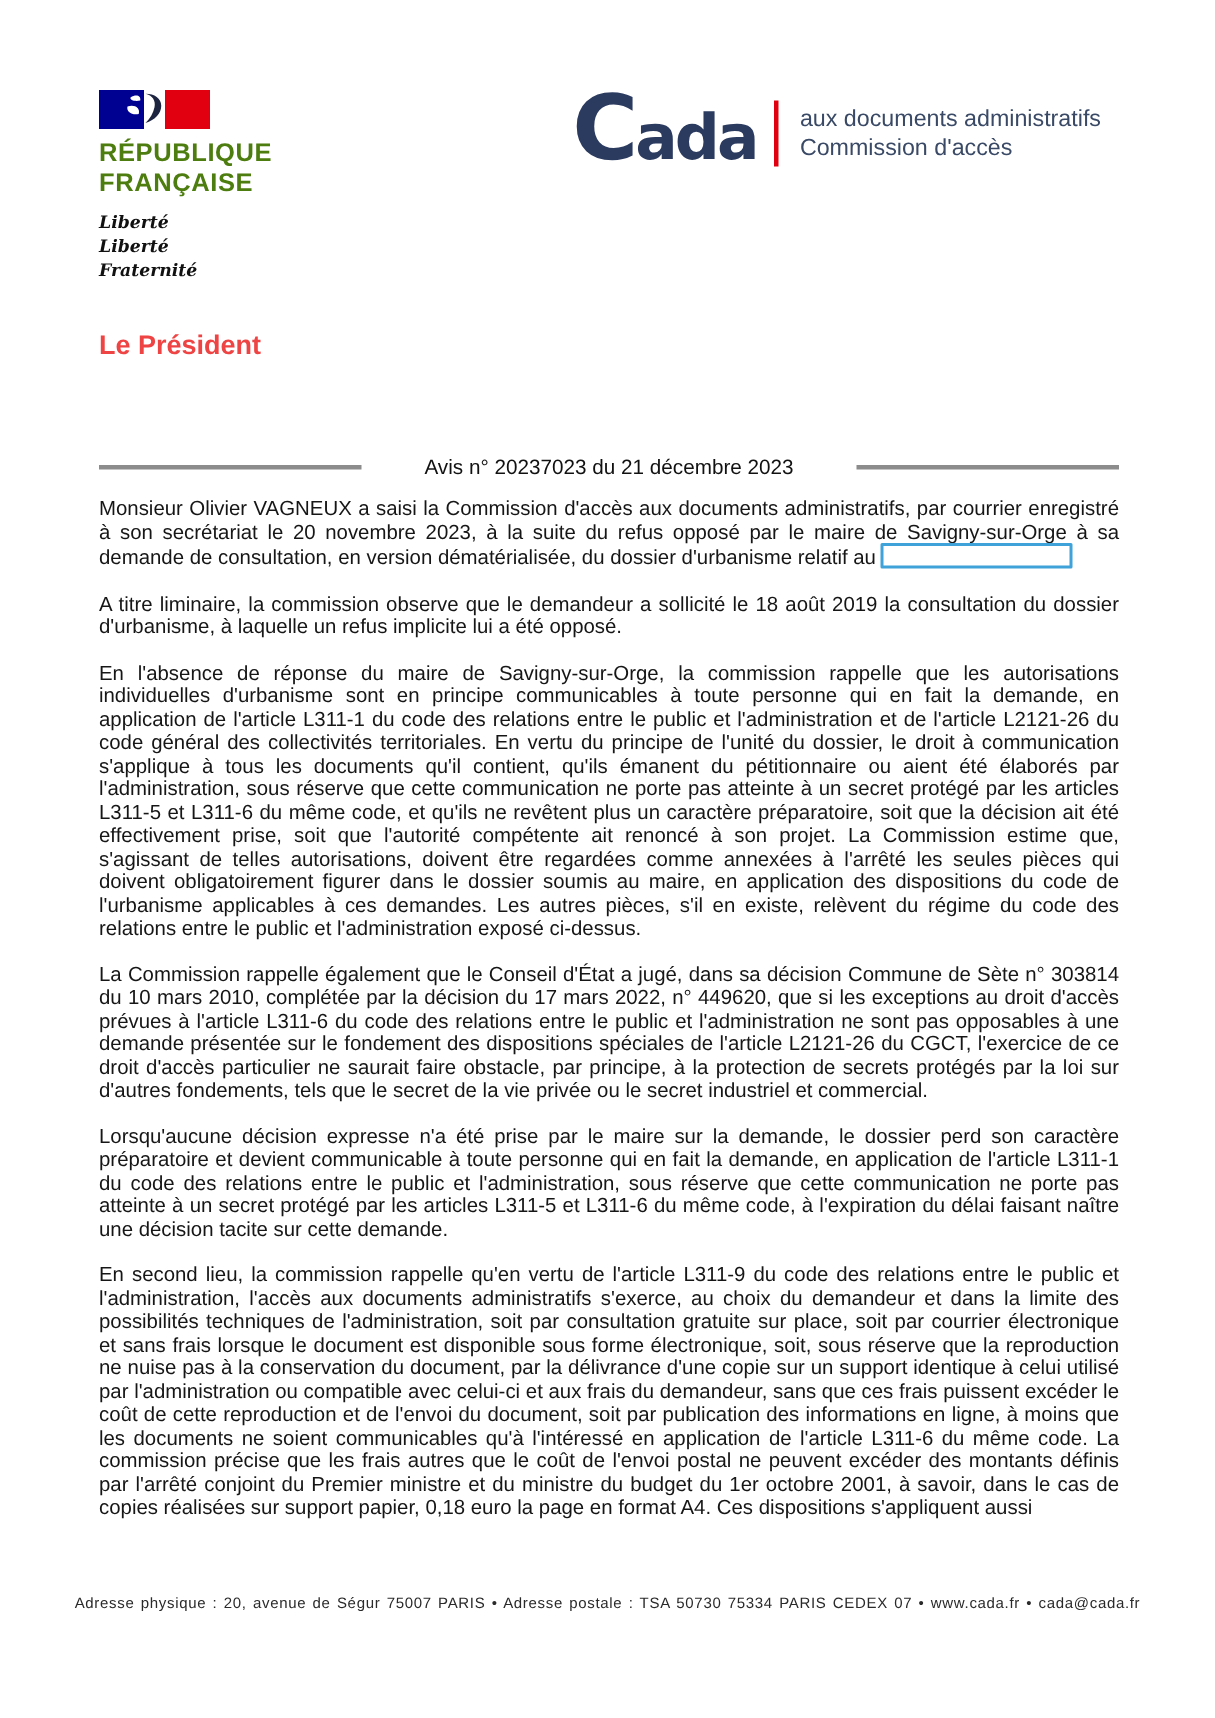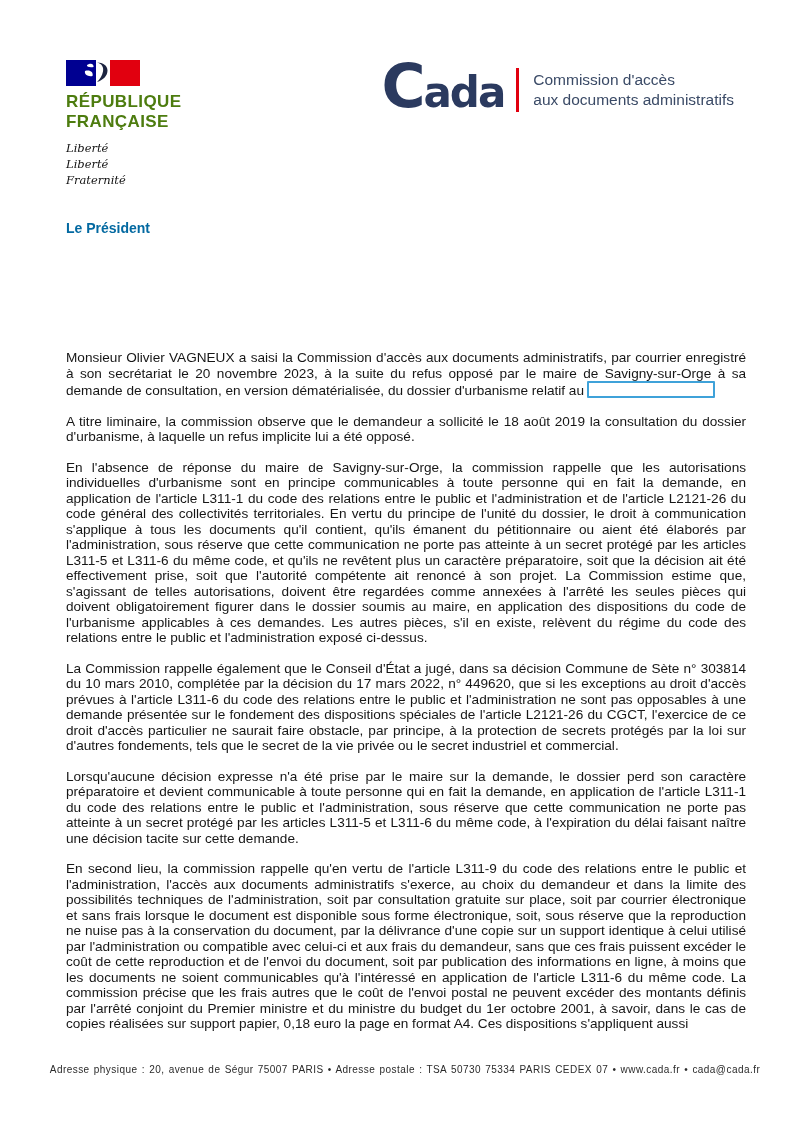--- a/index.html
+++ b/index.html
@@ -23,20 +23,21 @@
     letter-spacing: 0.4px;
     color: #4d7c0f;
   }
   .motto {
     margin-top: 9px;
     font-family: "DejaVu Serif", serif;
     font-style: italic;
     font-size: 11.5px;
     line-height: 16px;
     color: #111111;
+    font-weight: bold;
   }
 
   .cada {
     position: absolute;
     right: 76px;
     top: 57px;
     display: flex;
     align-items: center;
   }
   .cada-wordmark {
@@ -59,22 +60,22 @@
     line-height: 19.5px;
     color: #3a4a66;
   }
 
   
   .sender {
     position: absolute;
     left: 66px;
     top: 220px;
     font-weight: bold;
-    font-size: 14px;
-    color: #0369a1;
+    font-size: 18px;
+    color: #ef4444;
   }
   .title-row {
     position: absolute;
     left: 66px;
     right: 64px;
     top: 304px;
     display: flex;
     align-items: center;
   }
   .title-rule { flex: 1 1 auto; height: 3px; background: #8c8c8c; }
@@ -83,21 +84,21 @@
     font-size: 13.8px;
     white-space: nowrap;
     color: #111111;
   }
 
   
   .body-text {
     position: absolute;
     left: 66px;
     right: 64px;
-    top: 350px;
+    top: 331px;
   }
   .body-text p {
     margin: 0 0 15px 0;
     text-align: justify;
     font-size: 13.6px;
     line-height: 15.5px;
     color: #161616;
   }
   .redaction-box {
     display: inline-block;
@@ -145,27 +146,32 @@
       <div>Liberté</div>
       <div>Liberté</div>
       <div>Fraternité</div>
     </div>
   </div>
 
   <div class="cada">
     <div class="cada-wordmark">Cada</div>
     <div class="cada-divider"></div>
     <div class="cada-tagline">
+      <div>aux documents administratifs</div>
       <div>Commission d'accès</div>
-      <div>aux documents administratifs</div>
     </div>
   </div>
 
   <div class="sender">Le Président</div>
 
+  <div class="title-row">
+    <span class="title-rule"></span>
+    <span class="title-text">Avis n° 20237023 du 21 décembre 2023</span>
+    <span class="title-rule"></span>
+  </div>
 
   <main class="body-text">
     <p><span>Monsieur Olivier VAGNEUX a saisi la Commission d'accès aux documents administratifs, par courrier enregistré à son secrétariat le 20 novembre 2023, à la suite du refus opposé par le maire de Savigny-sur-Orge à sa demande de consultation, en version dématérialisée, du dossier d'urbanisme relatif au</span><span class="redaction-box"></span></p>
     <p>A titre liminaire, la commission observe que le demandeur a sollicité le 18 août 2019 la consultation du dossier d'urbanisme, à laquelle un refus implicite lui a été opposé.</p>
     <p>En l'absence de réponse du maire de Savigny-sur-Orge, la commission rappelle que les autorisations individuelles d'urbanisme sont en principe communicables à toute personne qui en fait la demande, en application de l'article L311-1 du code des relations entre le public et l'administration et de l'article L2121-26 du code général des collectivités territoriales. En vertu du principe de l'unité du dossier, le droit à communication s'applique à tous les documents qu'il contient, qu'ils émanent du pétitionnaire ou aient été élaborés par l'administration, sous réserve que cette communication ne porte pas atteinte à un secret protégé par les articles L311-5 et L311-6 du même code, et qu'ils ne revêtent plus un caractère préparatoire, soit que la décision ait été effectivement prise, soit que l'autorité compétente ait renoncé à son projet. La Commission estime que, s'agissant de telles autorisations, doivent être regardées comme annexées à l'arrêté les seules pièces qui doivent obligatoirement figurer dans le dossier soumis au maire, en application des dispositions du code de l'urbanisme applicables à ces demandes. Les autres pièces, s'il en existe, relèvent du régime du code des relations entre le public et l'administration exposé ci-dessus.</p>
     <p>La Commission rappelle également que le Conseil d'État a jugé, dans sa décision Commune de Sète n° 303814 du 10 mars 2010, complétée par la décision du 17 mars 2022, n° 449620, que si les exceptions au droit d'accès prévues à l'article L311-6 du code des relations entre le public et l'administration ne sont pas opposables à une demande présentée sur le fondement des dispositions spéciales de l'article L2121-26 du CGCT, l'exercice de ce droit d'accès particulier ne saurait faire obstacle, par principe, à la protection de secrets protégés par la loi sur d'autres fondements, tels que le secret de la vie privée ou le secret industriel et commercial.</p>
     <p>Lorsqu'aucune décision expresse n'a été prise par le maire sur la demande, le dossier perd son caractère préparatoire et devient communicable à toute personne qui en fait la demande, en application de l'article L311-1 du code des relations entre le public et l'administration, sous réserve que cette communication ne porte pas atteinte à un secret protégé par les articles L311-5 et L311-6 du même code, à l'expiration du délai faisant naître une décision tacite sur cette demande.</p>
     <p>En second lieu, la commission rappelle qu'en vertu de l'article L311-9 du code des relations entre le public et l'administration, l'accès aux documents administratifs s'exerce, au choix du demandeur et dans la limite des possibilités techniques de l'administration, soit par consultation gratuite sur place, soit par courrier électronique et sans frais lorsque le document est disponible sous forme électronique, soit, sous réserve que la reproduction ne nuise pas à la conservation du document, par la délivrance d'une copie sur un support identique à celui utilisé par l'administration ou compatible avec celui-ci et aux frais du demandeur, sans que ces frais puissent excéder le coût de cette reproduction et de l'envoi du document, soit par publication des informations en ligne, à moins que les documents ne soient communicables qu'à l'intéressé en application de l'article L311-6 du même code. La commission précise que les frais autres que le coût de l'envoi postal ne peuvent excéder des montants définis par l'arrêté conjoint du Premier ministre et du ministre du budget du 1er octobre 2001, à savoir, dans le cas de copies réalisées sur support papier, 0,18 euro la page en format A4. Ces dispositions s'appliquent aussi</p>
   </main>
 

